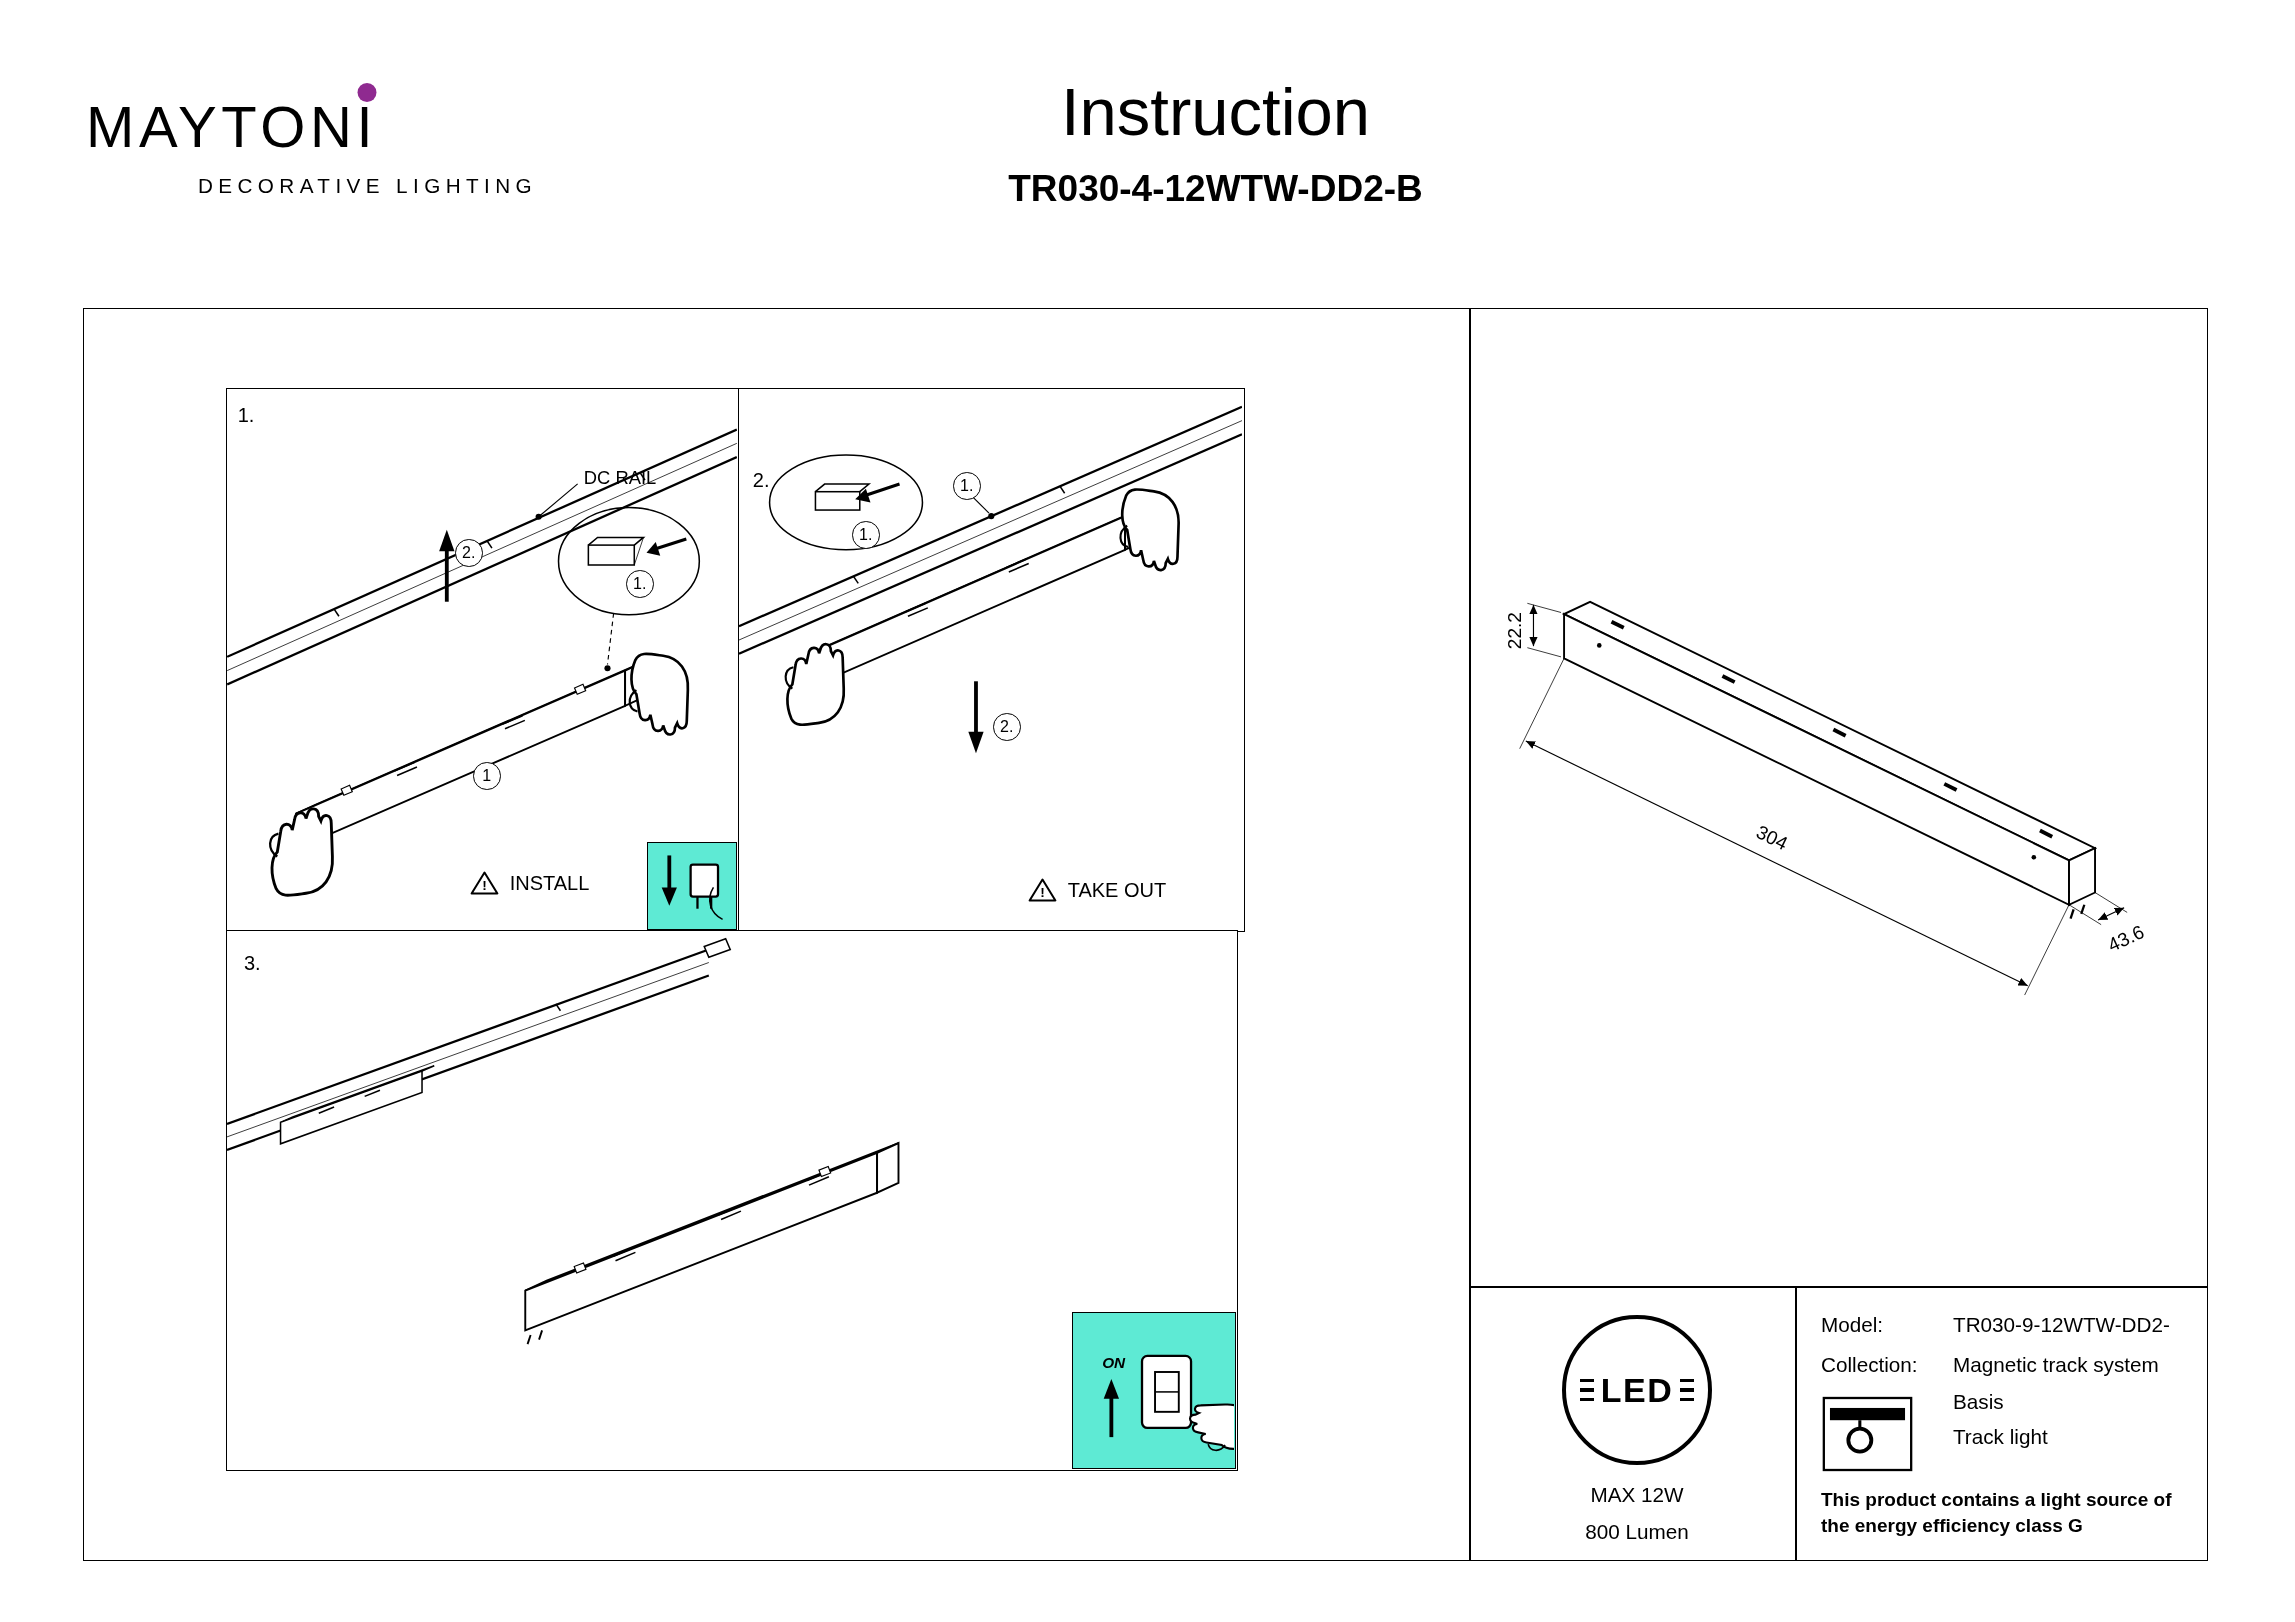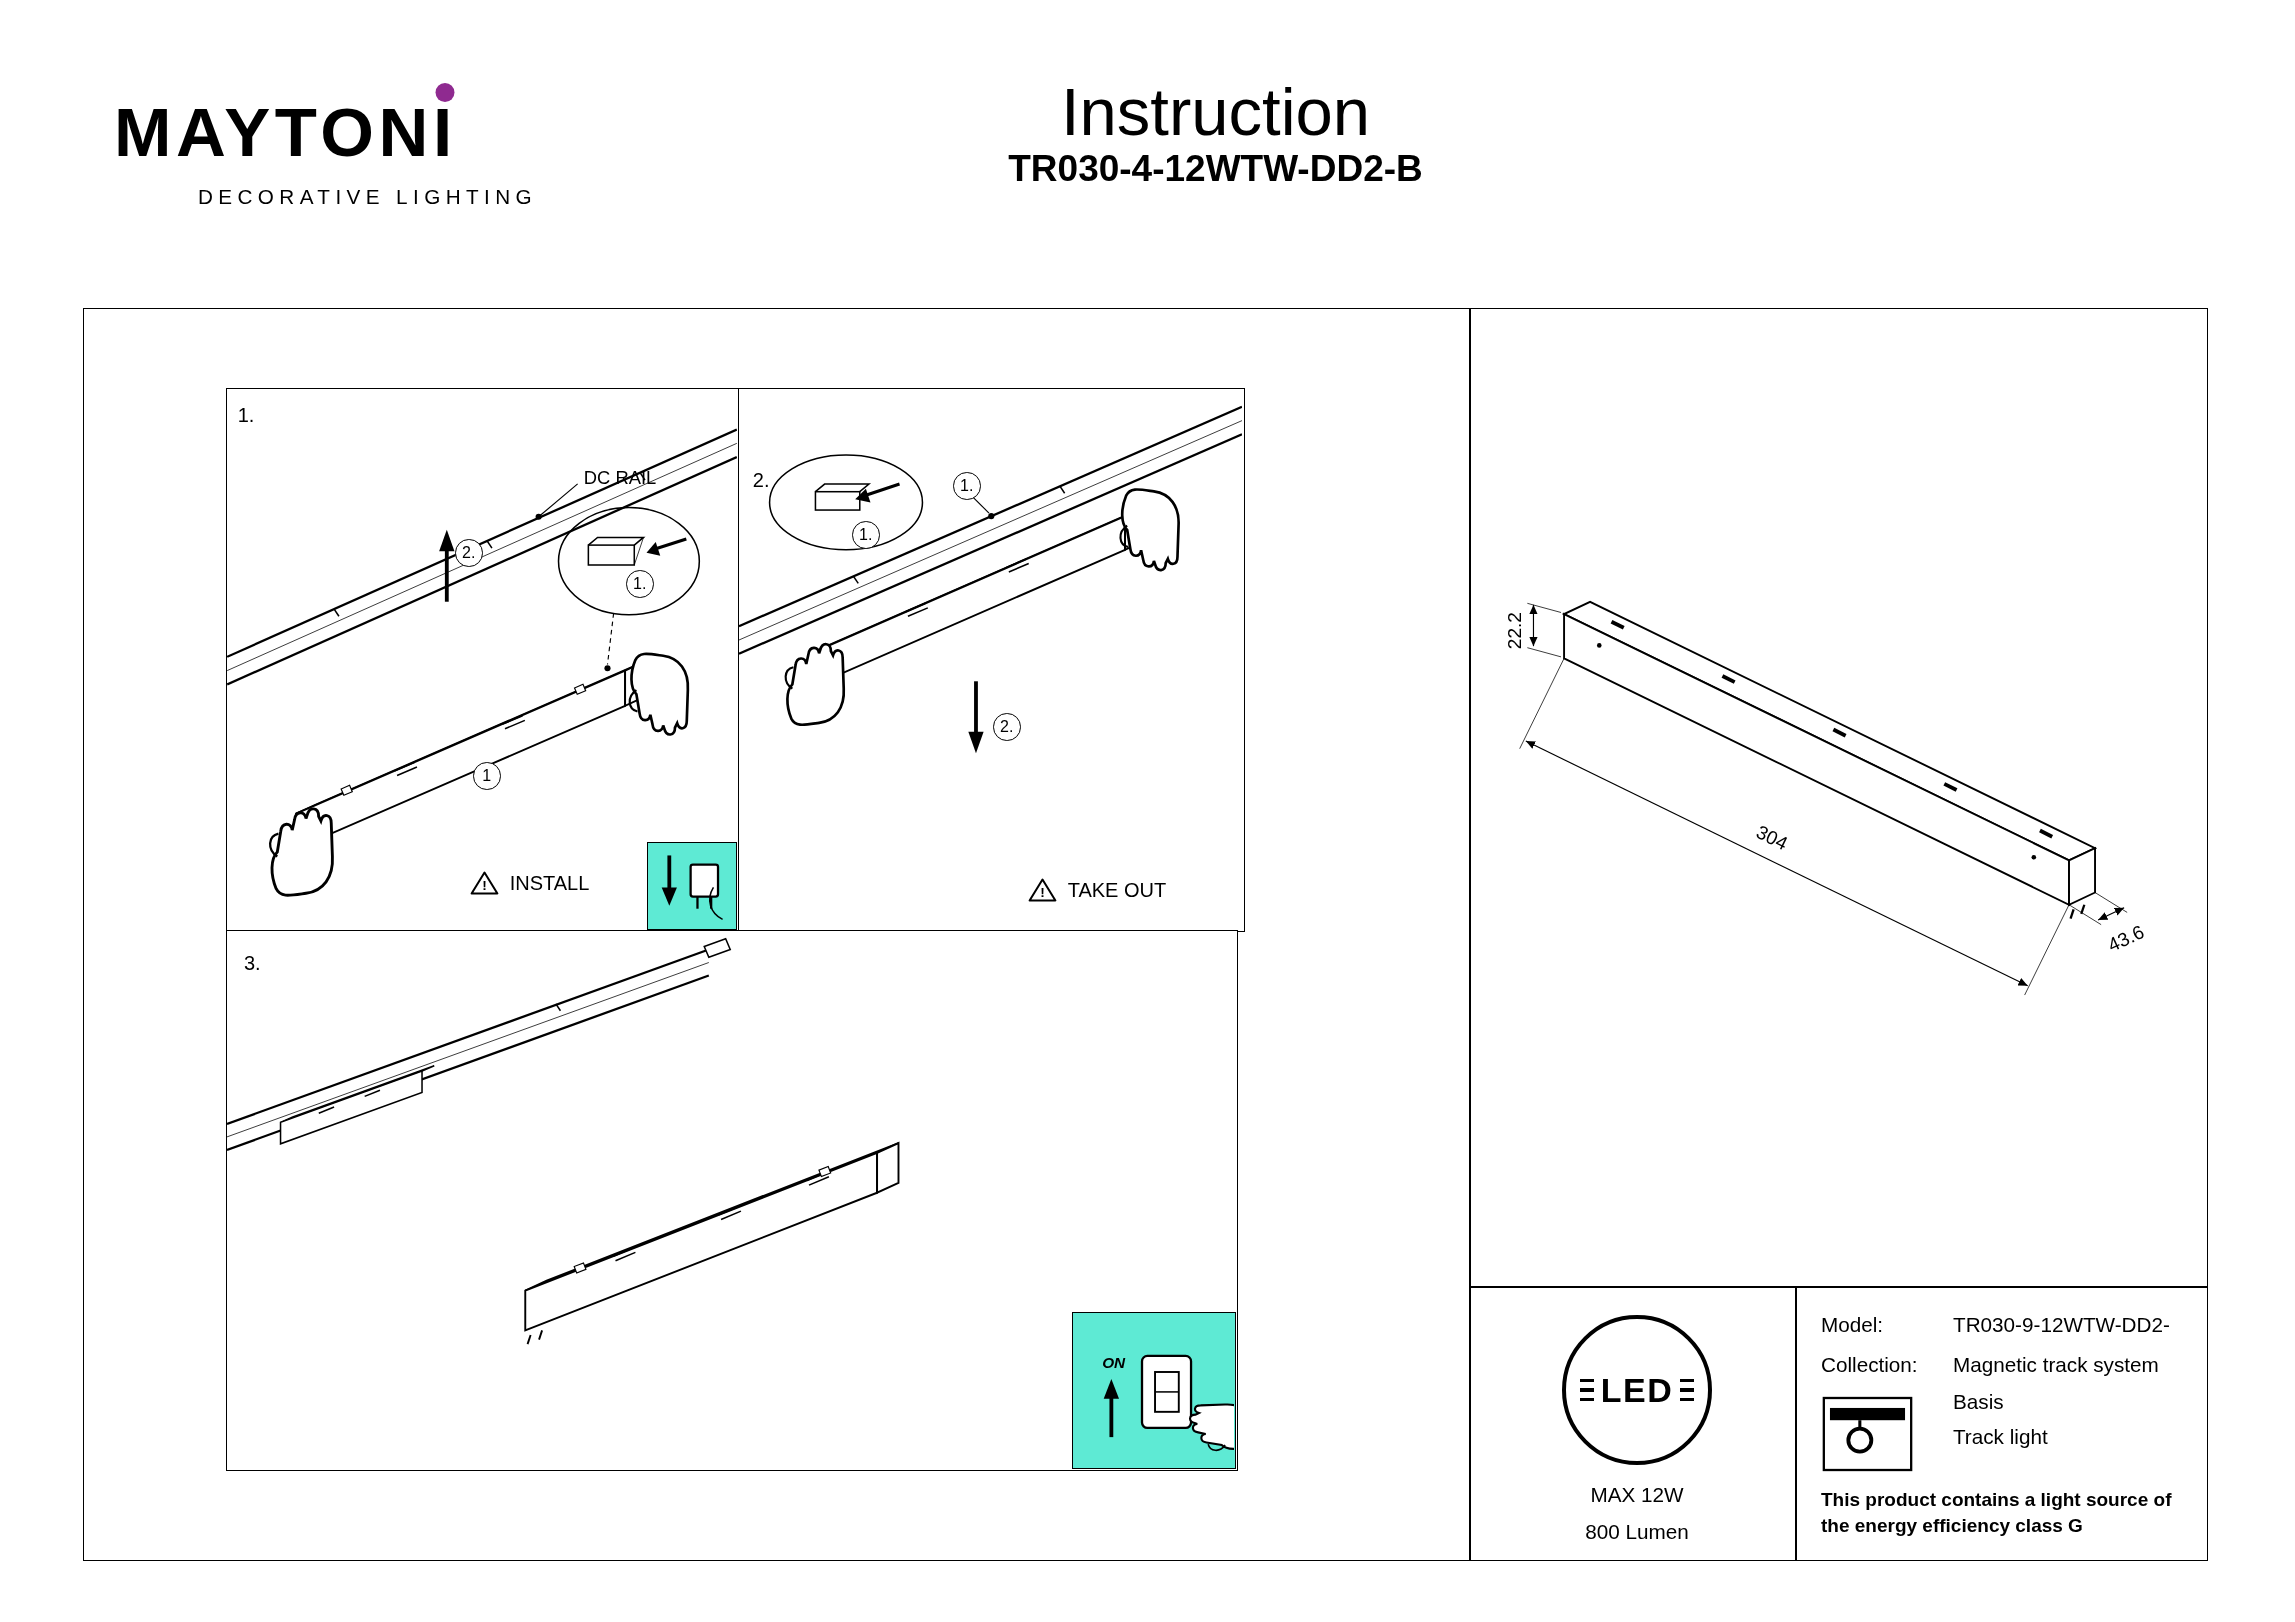--- a/index.html
+++ b/index.html
@@ -1,27 +1,27 @@
 <!DOCTYPE html>
 <html style="font-size:12.2px"><head>
 <meta charset="utf-8">
 <style>
   html,body{margin:0;padding:0;background:#fff;}
   .sheet{position:relative;width:2295px;height:1623px;background:#fff;color:#000;
          font-family:"Liberation Sans", sans-serif;overflow:hidden;}
   .abs{position:absolute;}
   
   .logo{position:absolute;left:86px;top:98px;width:459px;}
-  .logo-text{font-size:69px;font-weight:700;letter-spacing:4.6px;line-height:1;white-space:nowrap;margin-left:28px;}
+  .logo-text{font-size:58px;font-weight:400;letter-spacing:4.6px;line-height:1;white-space:nowrap;}
   .logo-i{position:relative;display:inline-block;}
   .logo-dot{position:absolute;left:50%;transform:translateX(-50%);top:-15.3px;width:19px;height:19px;border-radius:50%;background:#8F2A90;}
   .logo-tagline{margin-top:18px;font-size:20.7px;letter-spacing:5.4px;text-align:right;width:451px;}
   .title-block{position:absolute;left:833px;top:77px;width:765px;text-align:center;}
   .title{font-size:67px;font-weight:500;line-height:1.05;}
-  .subtitle{font-size:37px;font-weight:700;margin-top:1px;}
+  .subtitle{font-size:37px;font-weight:700;margin-top:21px;}
   
   .frame{position:absolute;left:83px;top:308px;width:2125px;height:1253px;border:1.5px solid #000;box-sizing:border-box;}
   .div-line{position:absolute;background:#000;}
   
   .panel{position:absolute;border:1.5px solid #000;box-sizing:border-box;background:#fff;}
   .panel svg.art{position:absolute;left:0;top:0;}
   .step-label{position:absolute;font-size:20px;}
   .callout{position:absolute;width:27.5px;height:27.5px;border:1.5px solid #000;border-radius:50%;
            box-sizing:border-box;display:flex;align-items:center;justify-content:center;
            font-size:16px;background:#fff;}

